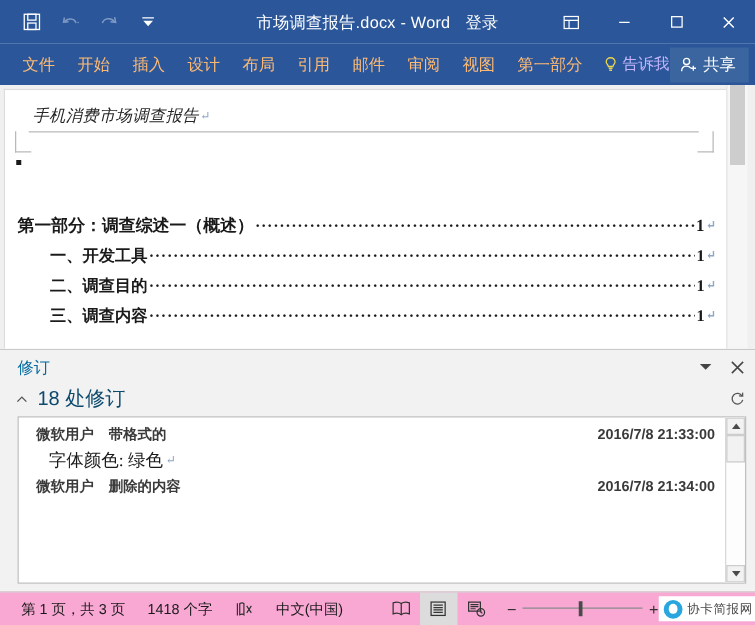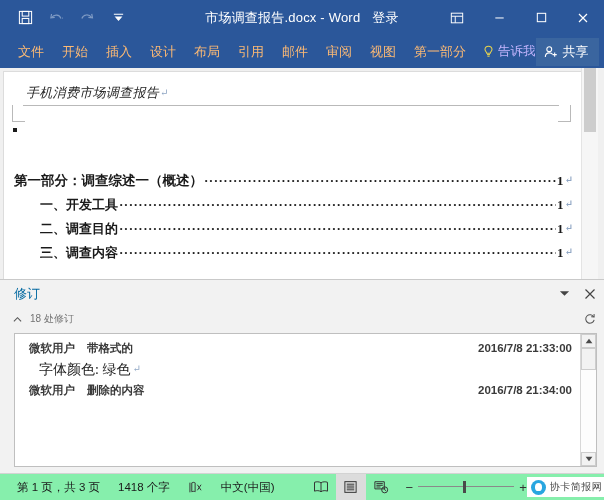--- a/index.html
+++ b/index.html
@@ -290,22 +290,22 @@
     flex: 0 0 auto;
   }
   .rev-caret {
     color: #555;
     font-size: 10px;
     width: 10px;
     display: flex;
     justify-content: center;
   }
   .rev-count {
-    font-size: 10px;
-    color: #737373;
+    font-size: 16px;
+    color: #0c4a6e;
   }
   .rev-refresh {
     margin-left: auto;
     color: #555;
     display: flex;
   }
 
   .rev-list-wrap {
     flex: 1 1 auto;
     margin: 2px 7px 6px 14px;
@@ -373,21 +373,21 @@
     top: 14px; left: 0; right: 0;
     height: 22px;
     background: #f2f2f2;
     border: 1px solid #cdcdcd;
     box-sizing: border-box;
   }
 
   
   .statusbar {
     height: 26px;
-    background: #86efac;
+    background: #f9a8d4;
     border-top: 1px solid #d3d3d3;
     display: flex;
     align-items: center;
     padding-left: 8px;
     font-size: 11.5px;
     color: #1a1a1a;
     flex: 0 0 auto;
     position: relative;
   }
   .sb-item {

